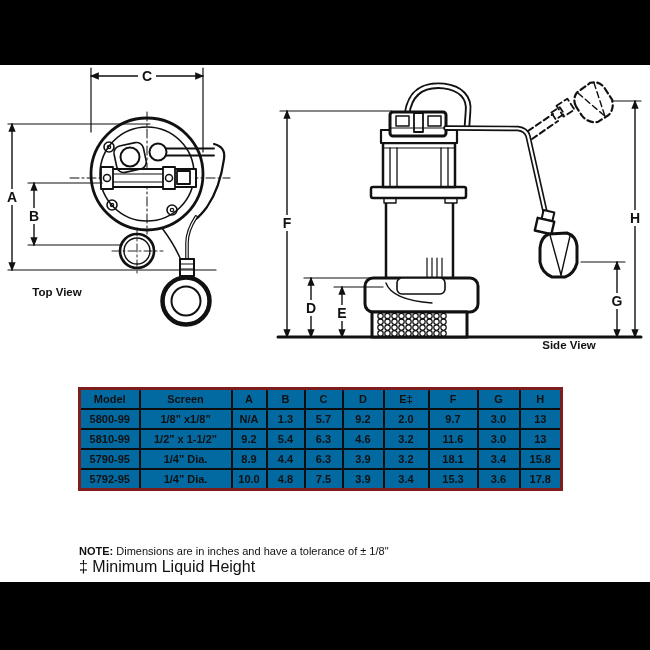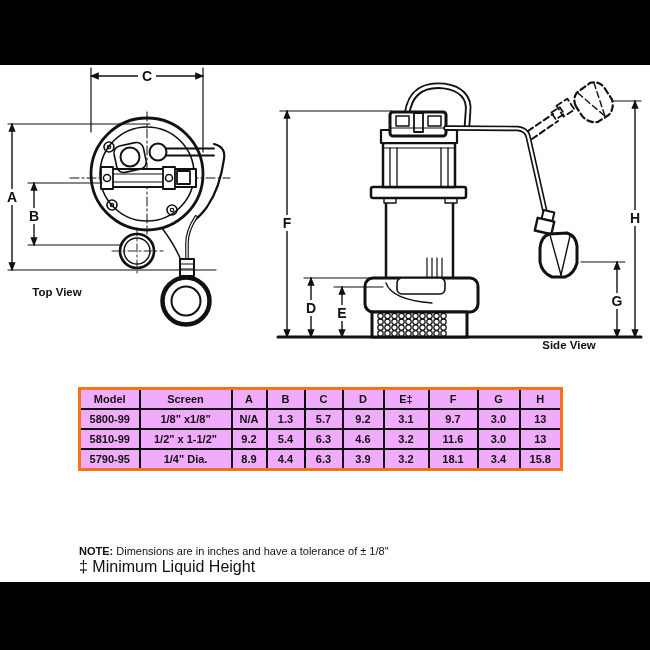--- a/index.html
+++ b/index.html
@@ -2,21 +2,21 @@
 <html><head>
 <meta charset="utf-8">
 <style>
   html,body{margin:0;padding:0;background:#000;}
   .stage{position:relative;width:650px;height:650px;background:#000;overflow:hidden;
          font-family:"Liberation Sans",sans-serif;}
   .paper{position:absolute;left:0;top:65px;width:650px;height:517px;background:#fff;}
   svg{display:block;}
   .diagram{position:absolute;left:0;top:65px;}
   table.spec{position:absolute;left:78px;top:387px;border-collapse:collapse;table-layout:fixed;
-             background:#f0abfc;border:3px solid #f97316;}
+             background:#0369a1;border:3px solid #7f1d1d;}
   .spec th,.spec td{border:2px solid #0d0d0d;text-align:center;vertical-align:middle;
              height:18px;padding:0;font-size:11px;color:#111;white-space:nowrap;}
   .spec th{font-weight:bold;}
   .spec td{font-weight:bold;}
   .note-line1{position:absolute;left:79px;top:545px;font-size:11px;color:#111;}
   .note-line1 b{font-weight:bold;}
   .note-line2{position:absolute;left:79px;top:558px;font-size:16px;color:#111;}
 </style>
 </head>
 <body>
@@ -296,21 +296,21 @@
       </tr>
     </thead>
     <tbody>
       <tr>
         <td>5800-99</td>
         <td>1/8" x1/8"</td>
         <td>N/A</td>
         <td>1.3</td>
         <td>5.7</td>
         <td>9.2</td>
-        <td>3.1</td>
+        <td>2.0</td>
         <td>9.7</td>
         <td>3.0</td>
         <td>13</td>
       </tr>
       <tr>
         <td>5810-99</td>
         <td>1/2" x 1-1/2"</td>
         <td>9.2</td>
         <td>5.4</td>
         <td>6.3</td>
@@ -325,18 +325,30 @@
         <td>1/4" Dia.</td>
         <td>8.9</td>
         <td>4.4</td>
         <td>6.3</td>
         <td>3.9</td>
         <td>3.2</td>
         <td>18.1</td>
         <td>3.4</td>
         <td>15.8</td>
       </tr>
+      <tr>
+        <td>5792-95</td>
+        <td>1/4" Dia.</td>
+        <td>10.0</td>
+        <td>4.8</td>
+        <td>7.5</td>
+        <td>3.9</td>
+        <td>3.4</td>
+        <td>15.3</td>
+        <td>3.6</td>
+        <td>17.8</td>
+      </tr>
     </tbody>
   </table>
 
   <div class="note-line1"><b>NOTE:</b><span> Dimensions are in inches and have a tolerance of ± 1/8"</span></div>
   <div class="note-line2">‡ Minimum Liquid Height</div>
 </div>
 
 </body></html>

